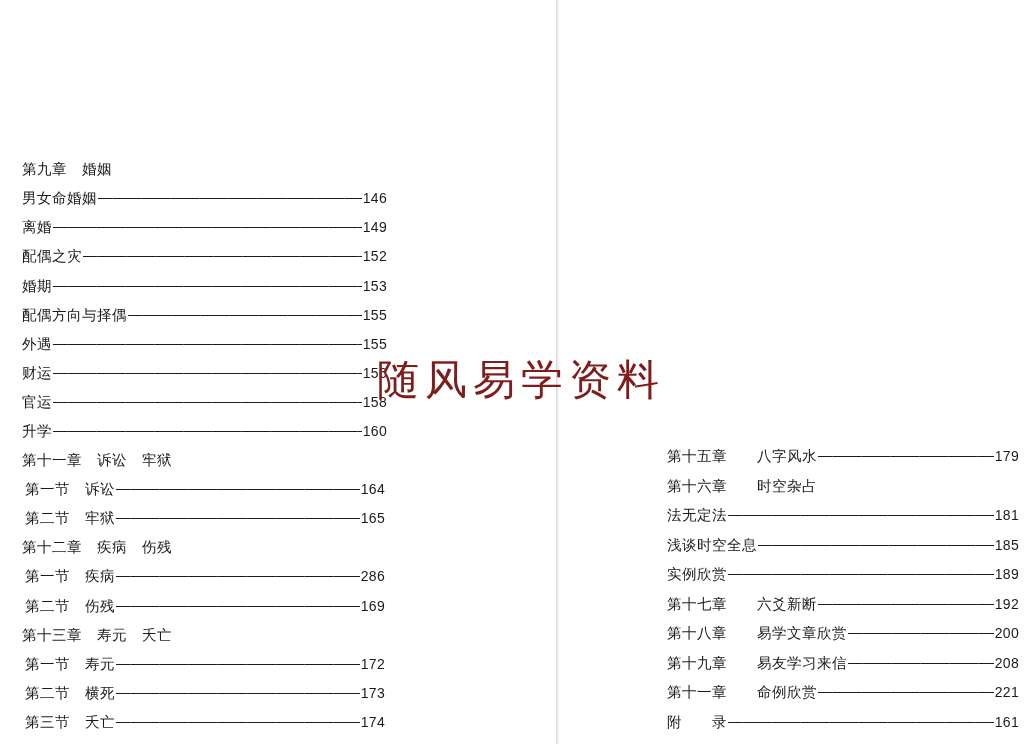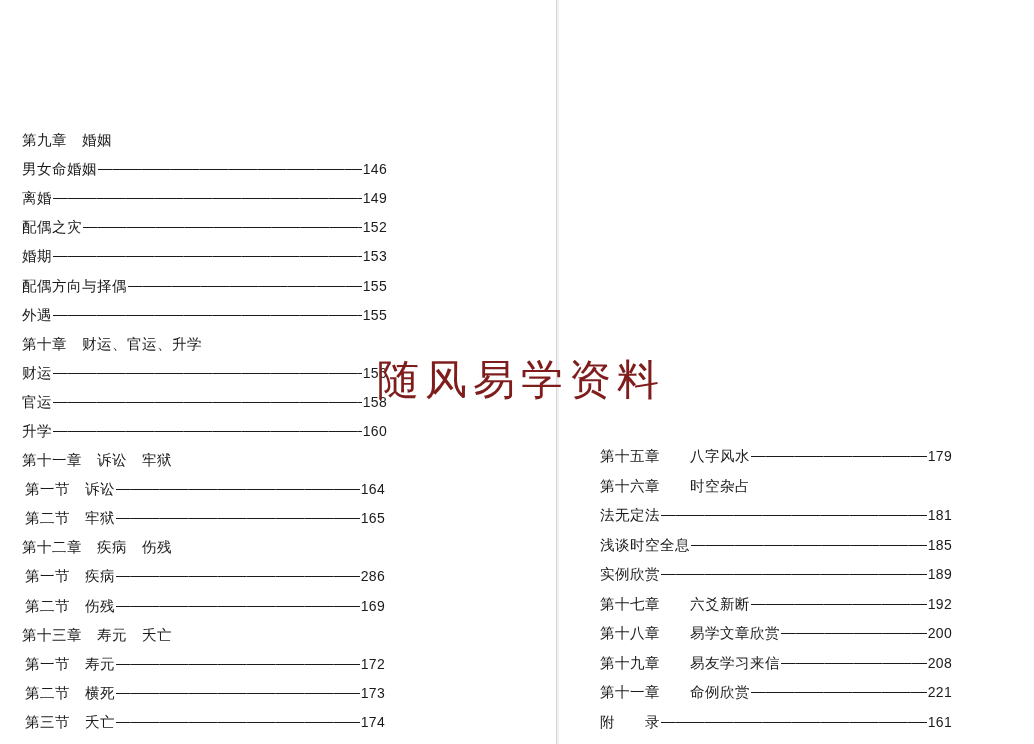--- a/index.html
+++ b/index.html
@@ -23,21 +23,21 @@
   .column {
     position: relative;
     box-sizing: border-box;
   }
   .col-left {
     width: 556px;
     padding: 14px 0 0 22px;
   }
   .col-right {
     width: 478px;
-    padding: 14px 22px 0 44px;
+    padding: 14px 22px 0 111px;
   }
   .gutter {
     position: absolute;
     top: 0;
     bottom: 0;
     left: 556px;
     width: 1px;
     background: #d8d8d8;
   }
   .gutter2 {
@@ -140,23 +140,20 @@
       <span class="leader">———————————————————————</span>
       <span class="page-no">155</span>
     </div>
 
     <div class="entry w-lead-1">
       <span class="label">外遇</span>
       <span class="leader">———————————————————————</span>
       <span class="page-no">155</span>
     </div>
 
-    <div class="entry chapter no-leader">
-      <span class="label">第十章　财运、官运、升学</span>
-    </div>
 
     <div class="entry w-lead-1">
       <span class="label">财运</span>
       <span class="leader">———————————————————————</span>
       <span class="page-no">156</span>
     </div>
 
     <div class="entry w-lead-1">
       <span class="label">官运</span>
       <span class="leader">———————————————————————</span>

